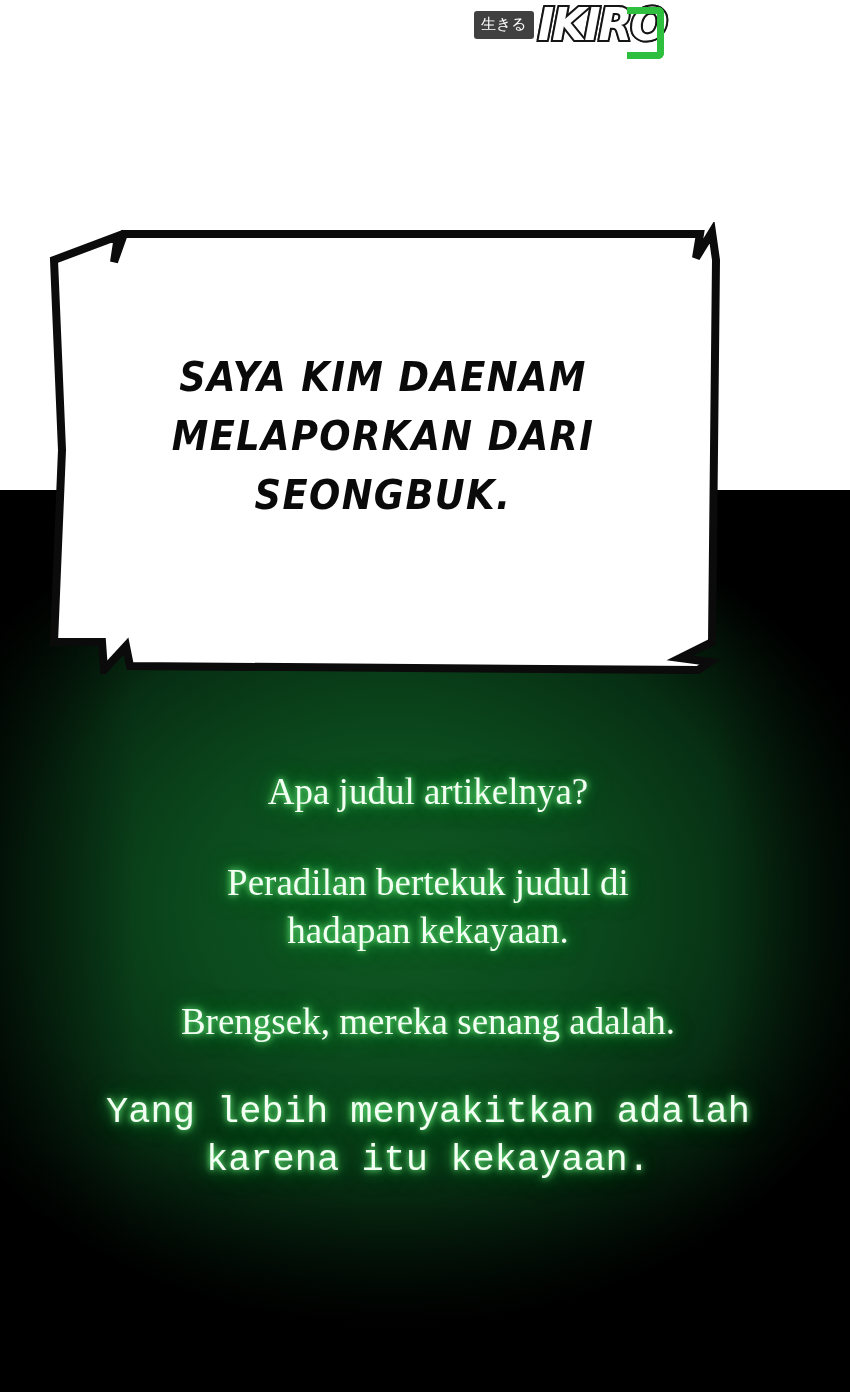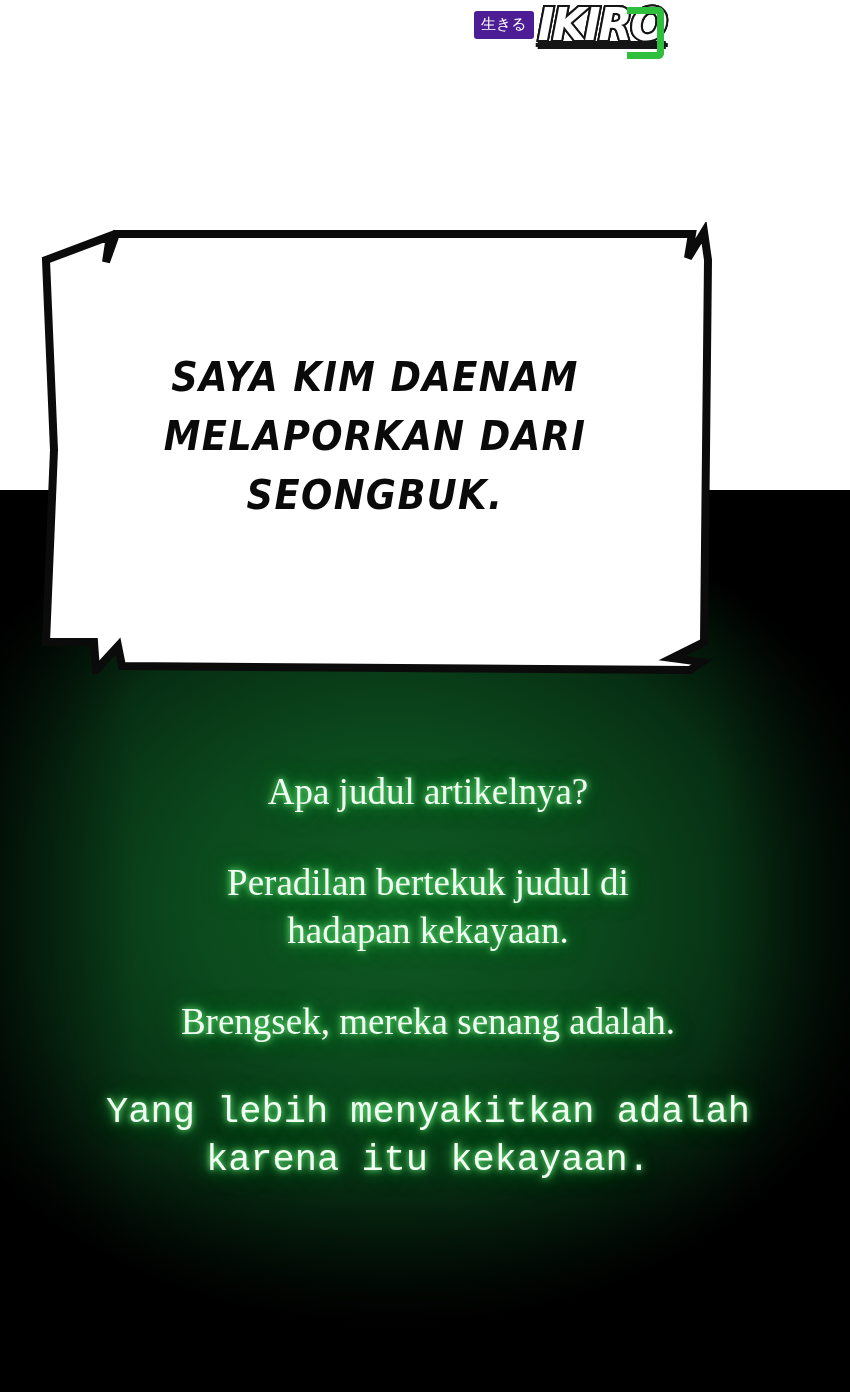--- a/index.html
+++ b/index.html
@@ -31,21 +31,21 @@
   .watermark {
     position: absolute;
     top: 0;
     left: 474px;
     width: 330px;
     height: 50px;
     display: flex;
     align-items: center;
   }
   .wm-badge {
-    background: #4c1d95;
+    background: #404040;
     color: #ffffff;
     font-size: 15px;
     line-height: 1;
     padding: 6px 7px 7px 7px;
     border-radius: 3px;
     letter-spacing: 0px;
     font-family: "DejaVu Sans", sans-serif;
   }
   .wm-word {
     position: relative;
@@ -55,21 +55,20 @@
     font-style: italic;
     font-size: 44px;
     line-height: 1;
     letter-spacing: -2px;
     color: #ffffff;
     -webkit-text-stroke: 4px #151515;
     paint-order: stroke fill;
     text-shadow:
       -2px 0 #151515, 2px 0 #151515,
       0 -2px #151515, 0 2px #151515;
-    text-decoration: underline;
   }
   .wm-word-inner { position: relative; }
   .wm-ring {
     position: absolute;
     right: 2px;
     top: 4px;
     width: 30px;
     height: 38px;
     border: 7px solid #2fbf3f;
     border-radius: 0 6px 6px 0;
@@ -93,21 +92,21 @@
     inset: 0;
     background:
       linear-gradient(to bottom, rgba(0,0,0,0.55) 0%, rgba(0,0,0,0) 14%, rgba(0,0,0,0) 72%, rgba(0,0,0,0.75) 100%),
       linear-gradient(to right, rgba(0,0,0,0.55) 0%, rgba(0,0,0,0) 16%, rgba(0,0,0,0) 84%, rgba(0,0,0,0.55) 100%);
     pointer-events: none;
   }
 
   
   .balloon-wrap {
     position: absolute;
-    left: 32px;
+    left: 40px;
     top: 222px;
     width: 686px;
     height: 452px;
   }
   .balloon-svg { display: block; }
   .balloon-text {
     position: absolute;
     left: 0;
     top: 126px;
     width: 686px;

